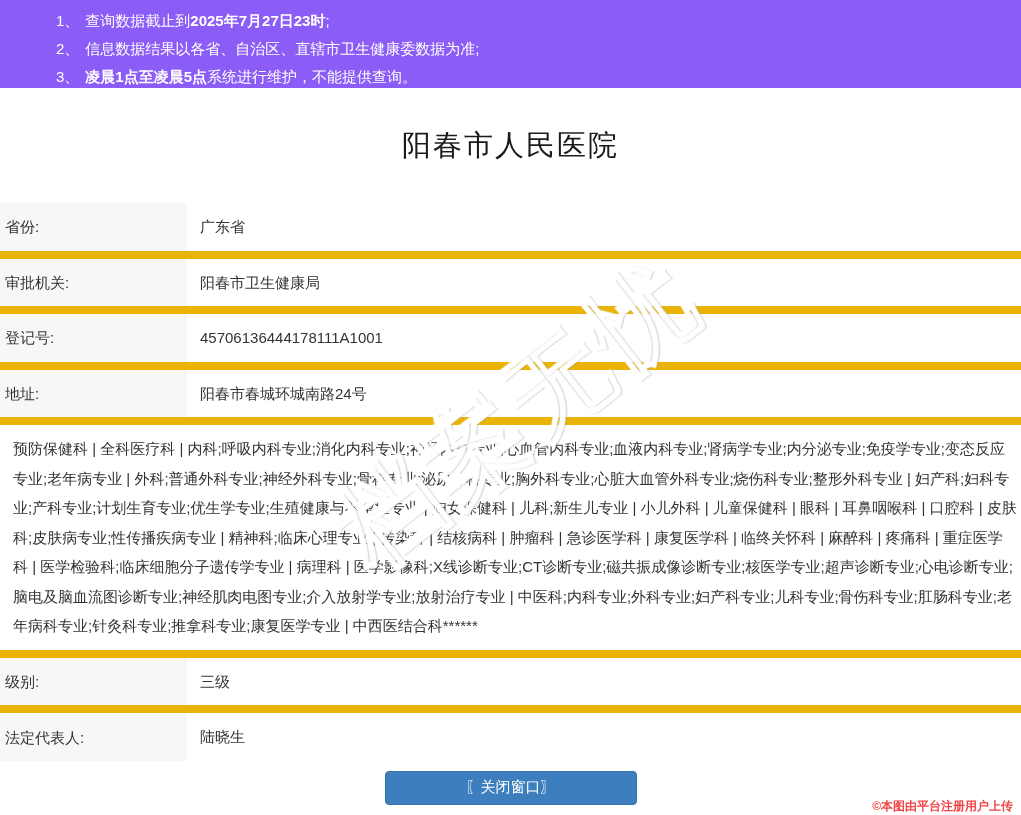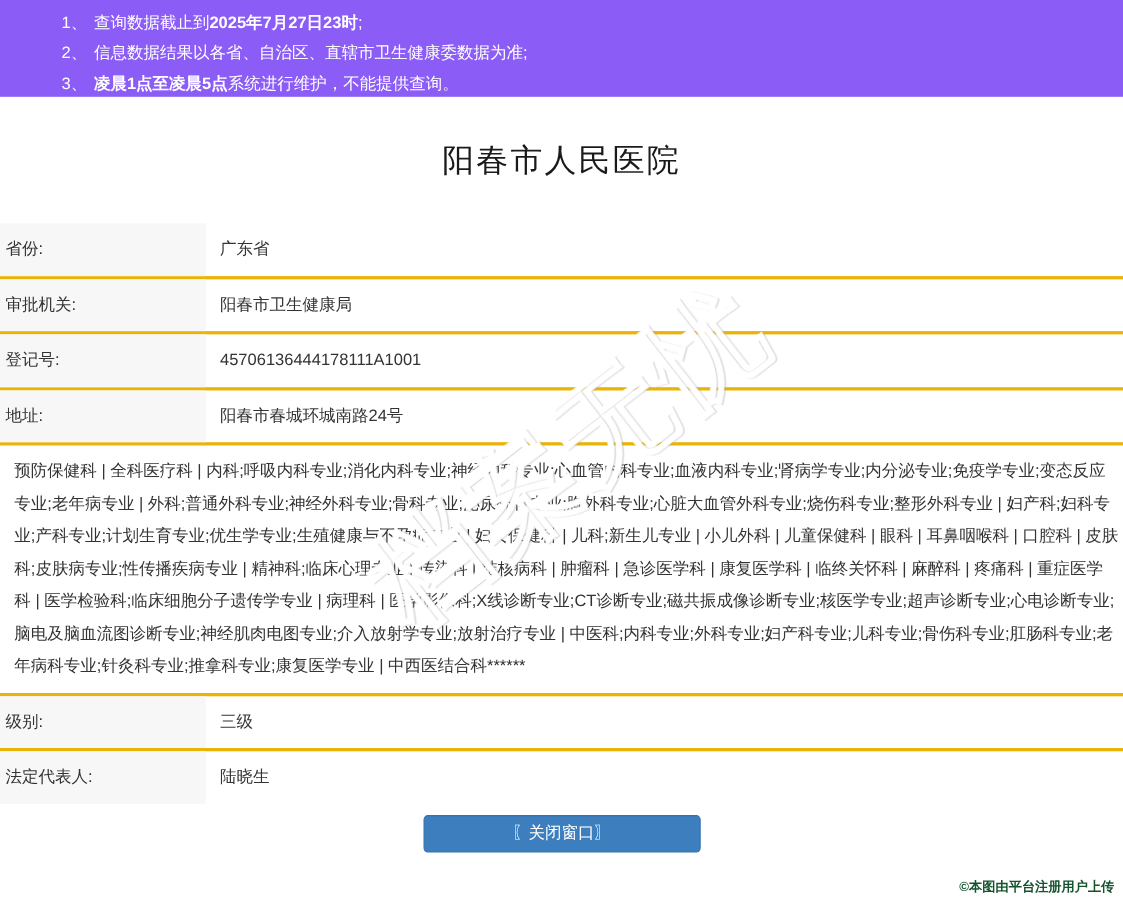--- a/index.html
+++ b/index.html
@@ -12,43 +12,43 @@
   .notice { height:28px; line-height:28px; padding-left:56px; color:#ffffff; font-size:15px; white-space:nowrap; }
   .notice .num { margin-right:6px; }
   .notice b { font-weight:700; }
 
   
   .title { text-align:center; font-size:29px; font-weight:400; color:#1a1a1a;
     margin-top:38px; margin-bottom:37px; letter-spacing:2px; }
 
   
   .detail-table { width:100%; }
-  .row { display:flex; border-bottom:3px solid #eab308; }
-  .row:last-child { border-bottom:none; }
+  .row { display:flex; border-bottom:8px solid #eab308; }
+  .row:last-child { border-bottom:none;align-items:flex-end; }
   .row .label { width:187px; flex:0 0 187px; background:#f7f7f7; padding:9px 6px 9px 5px;
     font-size:15px; line-height:29px; color:#333; }
   .row .value { flex:1; padding:9px 4px 9px 13px; font-size:15px; line-height:29.5px; color:#333;
     word-break:break-all; }
 
   
   .btn-wrap { text-align:center; margin-top:10px; }
   .close-btn { width:252px; height:34px; background:#3d7ebf; border:1px solid #3672ae;
     border-radius:4px; color:#ffffff; font-size:15px; cursor:pointer;
     font-family:"Liberation Sans","DejaVu Sans",sans-serif; }
 
   
   .watermark { position:absolute; left:300px; top:345px; width:440px; height:120px;
     font-size:100px; font-weight:700; letter-spacing:6px; white-space:nowrap;
     transform:rotate(-38deg); transform-origin:center center;
     color:rgba(255,255,255,0.02); -webkit-text-stroke:2.5px #ffffff;
     filter:drop-shadow(1px 1px 0 rgba(140,140,140,0.35));
     pointer-events:none; z-index:5; }
 
   
-  .credit { position:absolute; right:8px; top:798px; font-size:12px; font-weight:700; color:#14532d;
+  .credit { position:absolute; right:8px; top:798px; font-size:12px; font-weight:700; color:#ef4444;
     text-shadow:-1px -1px 0 #fff, 1px -1px 0 #fff, -1px 1px 0 #fff, 1px 1px 0 #fff;
     z-index:6; }
 </style>
 </head>
 <body>
 
 <div class="page">
 
   <div class="banner">
     <div class="notice">

